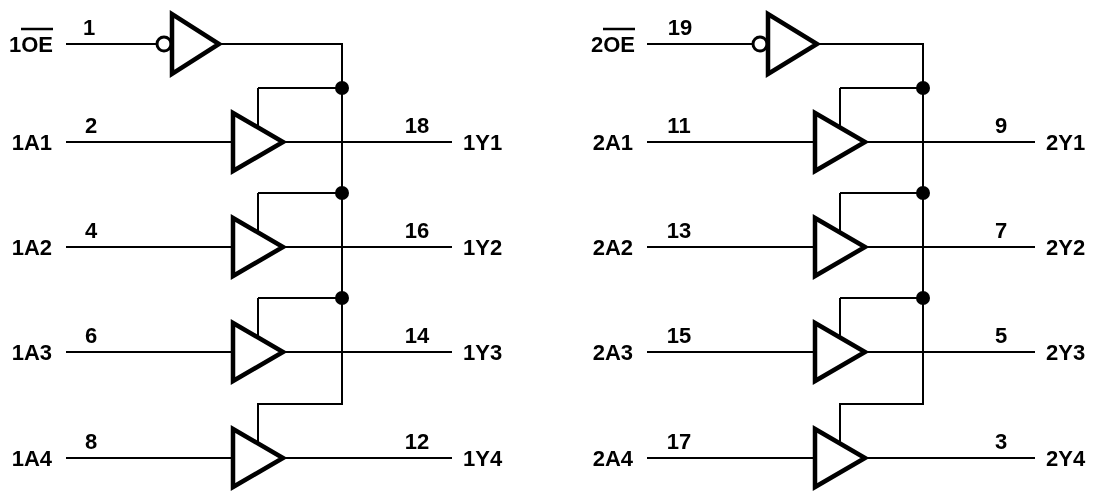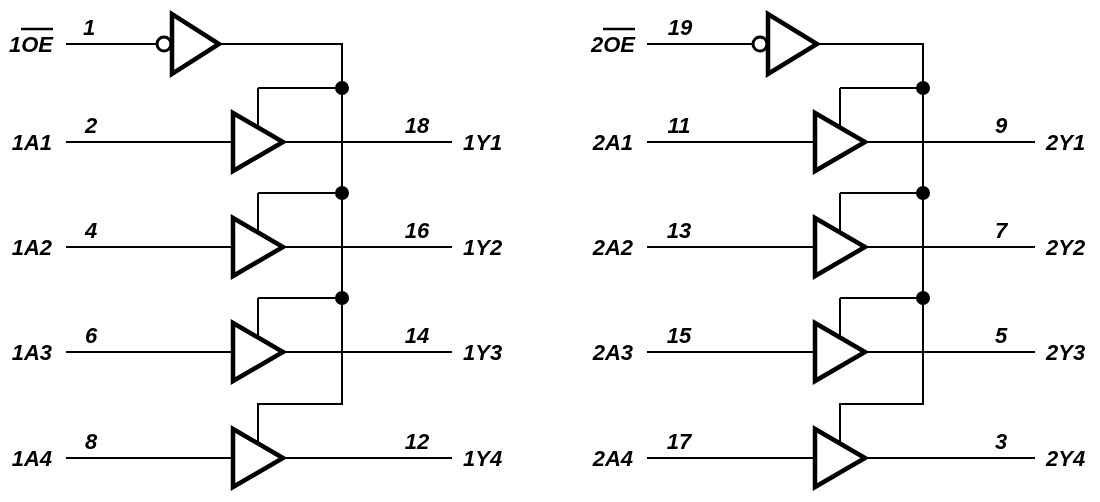--- a/index.html
+++ b/index.html
@@ -1,17 +1,17 @@
 <!DOCTYPE html>
 <html><head>
 <meta charset="utf-8">
 <style>
   html, body { margin: 0; padding: 0; }
   body { background: #ffffff; font-family: "Liberation Sans", sans-serif; }
-  .stage { position: relative; width: 1100px; height: 502px; background: #ffffff; overflow: hidden; font-style: italic; }
+  .stage { position: relative; width: 1100px; height: 502px; background: #ffffff; overflow: hidden; }
   svg text {
     font-family: "Liberation Sans", sans-serif;
     font-weight: bold;
     font-size: 22px;
     fill: #000000;
   }
   svg .wire   { stroke: #000000; stroke-width: 2; fill: none; }
   svg .thick  { stroke: #000000; stroke-width: 4.5; fill: #ffffff; stroke-linejoin: miter; }
   svg .bubble { stroke: #000000; stroke-width: 3; fill: #ffffff; }
   svg .dot    { fill: #000000; stroke: none; }

